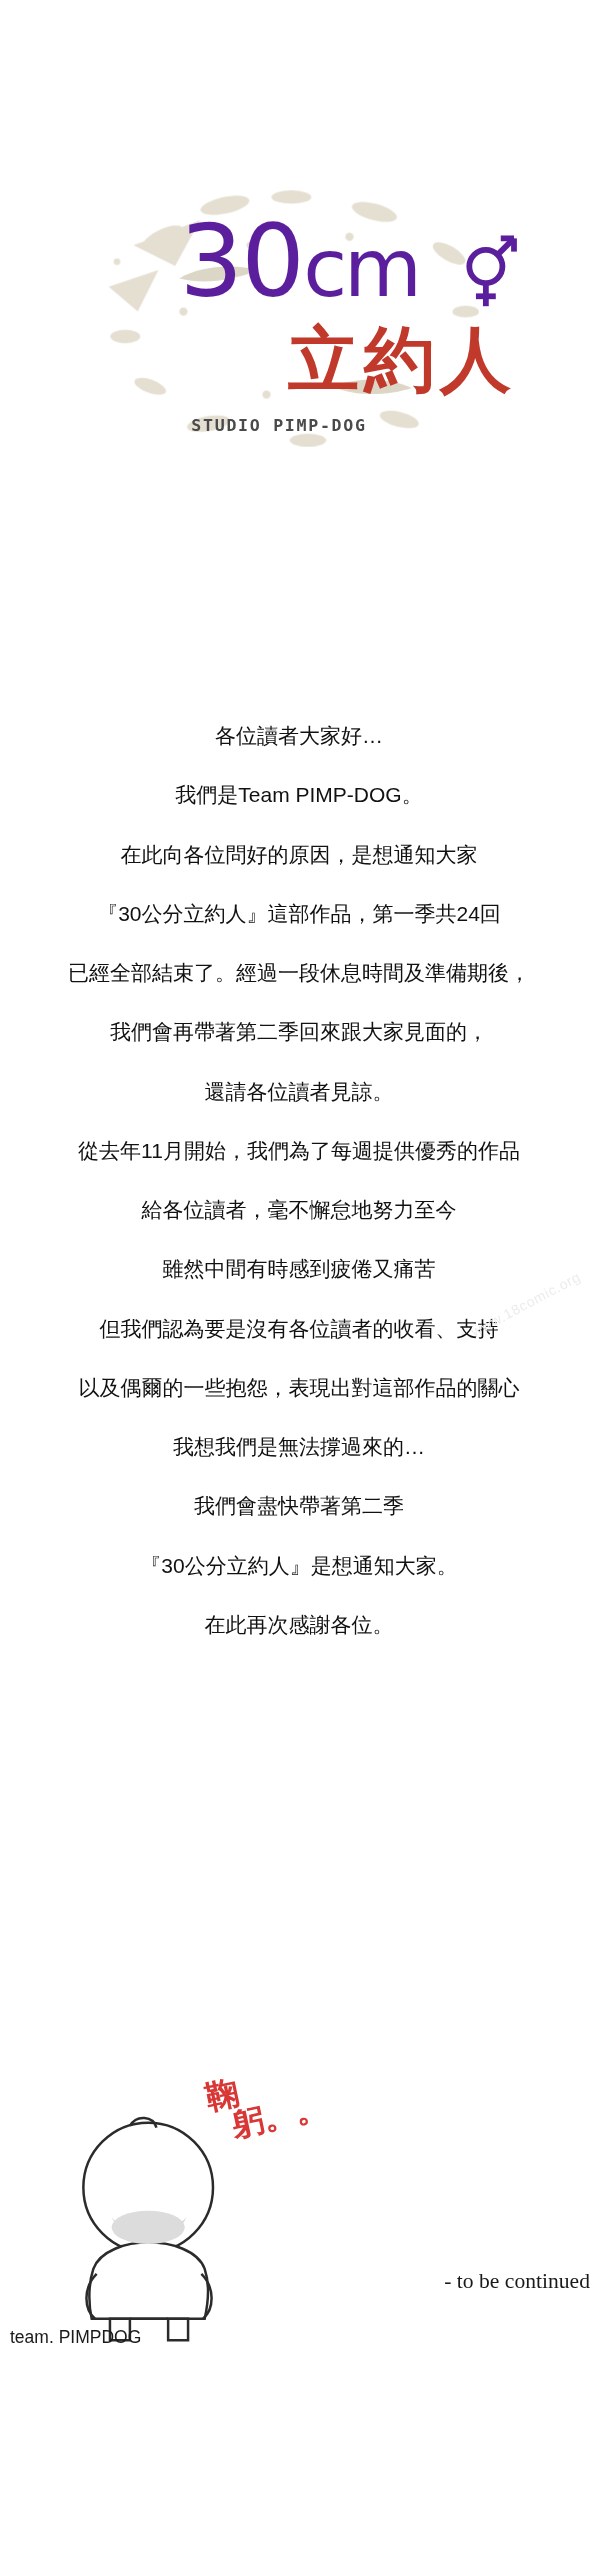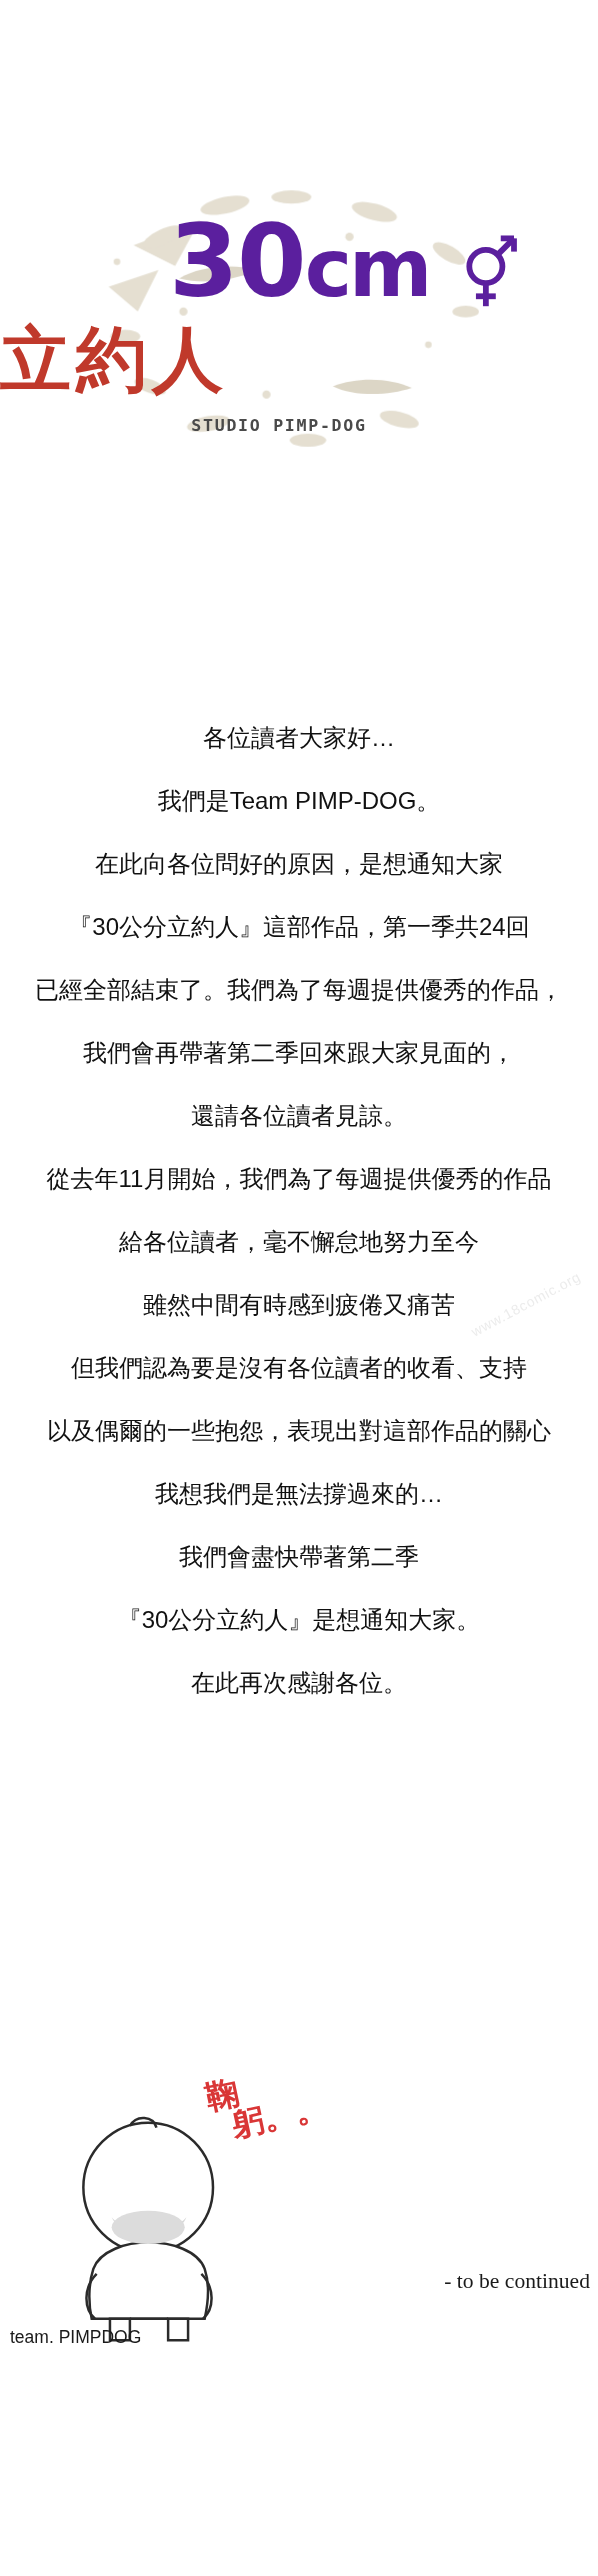--- a/index.html
+++ b/index.html
@@ -31,21 +31,21 @@
     height: 274px;
     pointer-events: none;
   }
   .logo-main {
     position: absolute;
     left: 0;
     top: 33px;
     width: 598px;
     text-align: center;
     font-family: "DejaVu Sans", sans-serif;
-    font-weight: bold;
+    font-weight: normal;
     font-size: 100px;
     letter-spacing: -1.7px;
     color: #5b1f9e;
     line-height: 1;
     white-space: nowrap;
   }
   .logo-main .cm {
     font-size: 80px;
     letter-spacing: -3.3px;
   }
@@ -54,21 +54,21 @@
     left: 461px;
     top: 42px;
     width: 58px;
     height: 91px;
   }
   .logo-sub {
     position: absolute;
     left: 0;
     top: 145px;
     width: 516px;
-    text-align: left;
+    text-align: right;
     font-family: "DejaVu Sans", sans-serif;
     font-weight: bold;
     font-size: 71px;
     color: #c0392b;
     letter-spacing: 5px;
     line-height: 1;
   }
   .logo-studio {
     position: absolute;
     left: 0;
@@ -86,21 +86,21 @@
   .message {
     position: absolute;
     left: 0;
     top: 723px;
     width: 598px;
     text-align: center;
   }
   .message p {
     margin: 0 0 33px 0;
     font-family: "Liberation Sans", sans-serif;
-    font-size: 24px;
+    font-size: 21px;
     color: #111111;
     line-height: 1.25;
   }
   .message p.spacer-before {
   }
 
   
   .watermark {
     position: absolute;
     left: 465px;
@@ -215,21 +215,21 @@
 
   <div class="logo-sub">立約人</div>
   <div class="logo-studio">STUDIO PIMP-DOG</div>
 </div>
 
 <div class="message">
   <p>各位讀者大家好…</p>
   <p>我們是Team PIMP-DOG。</p>
   <p>在此向各位問好的原因，是想通知大家</p>
   <p>『30公分立約人』這部作品，第一季共24回</p>
-  <p>已經全部結束了。我們為了每週提供優秀的作品，</p>
+  <p>已經全部結束了。經過一段休息時間及準備期後，</p>
   <p>我們會再帶著第二季回來跟大家見面的，</p>
   <p>還請各位讀者見諒。</p>
   <p>從去年11月開始，我們為了每週提供優秀的作品</p>
   <p>給各位讀者，毫不懈怠地努力至今</p>
   <p>雖然中間有時感到疲倦又痛苦</p>
   <p>但我們認為要是沒有各位讀者的收看、支持</p>
   <p>以及偶爾的一些抱怨，表現出對這部作品的關心</p>
   <p>我想我們是無法撐過來的…</p>
 
   <p class="spacer-before">我們會盡快帶著第二季</p>

